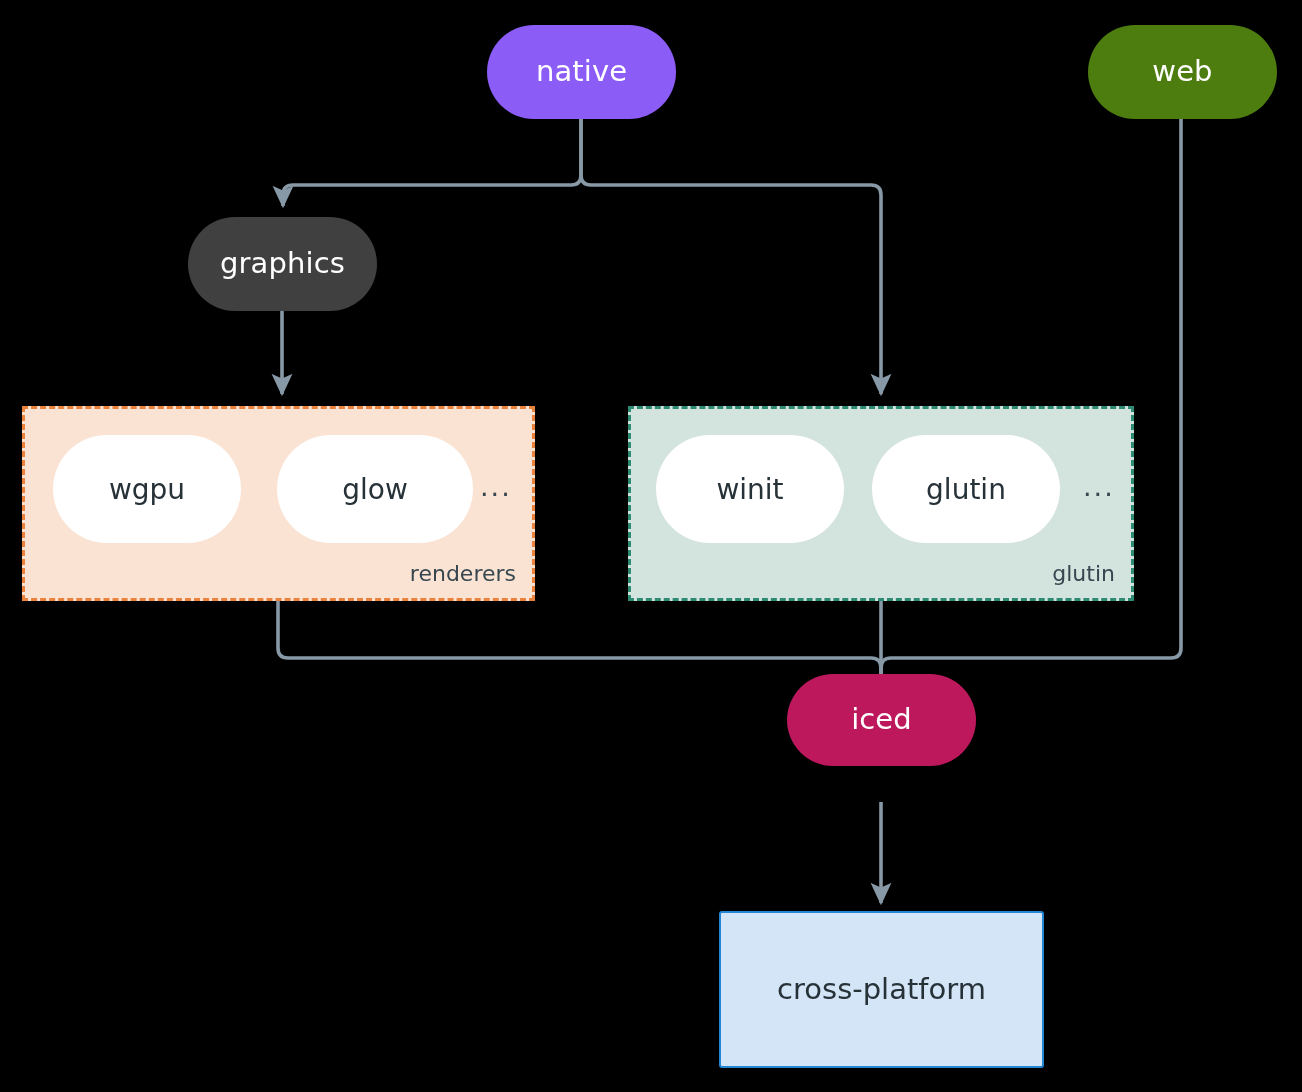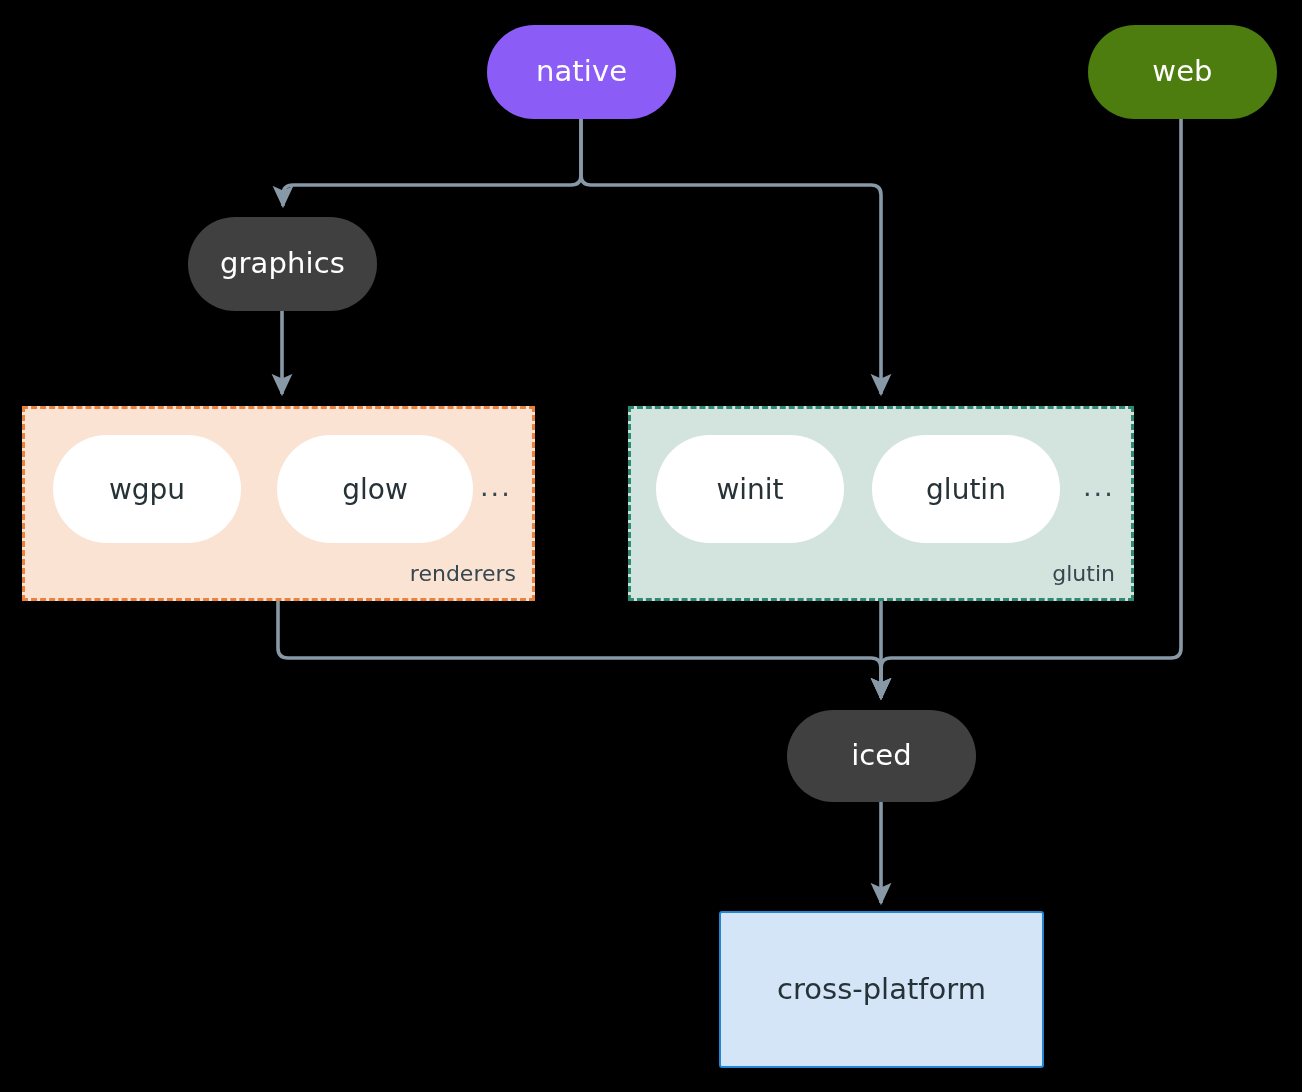--- a/index.html
+++ b/index.html
@@ -63,24 +63,24 @@
   }
   .node-graphics {
     left: 188px;
     top: 217px;
     width: 189px;
     height: 94px;
     background: #404040;
   }
   .node-iced {
     left: 787px;
-    top: 710px;
+    top: 674px;
     width: 189px;
     height: 92px;
-    background: #404040;
+    background: #be185d;
   }
 
   
   .node-app {
     left: 719px;
     top: 911px;
     width: 325px;
     height: 157px;
     background: #D3E5F7;
     border: 2.5px solid #2386D5;

